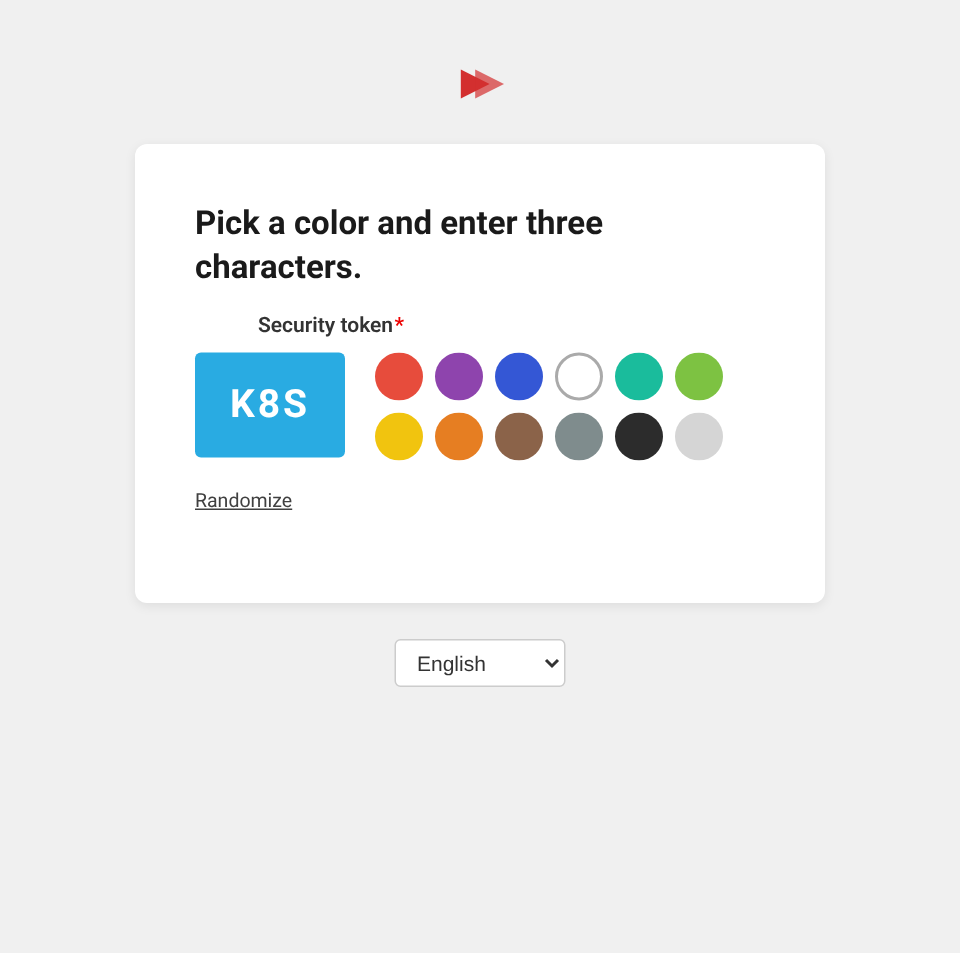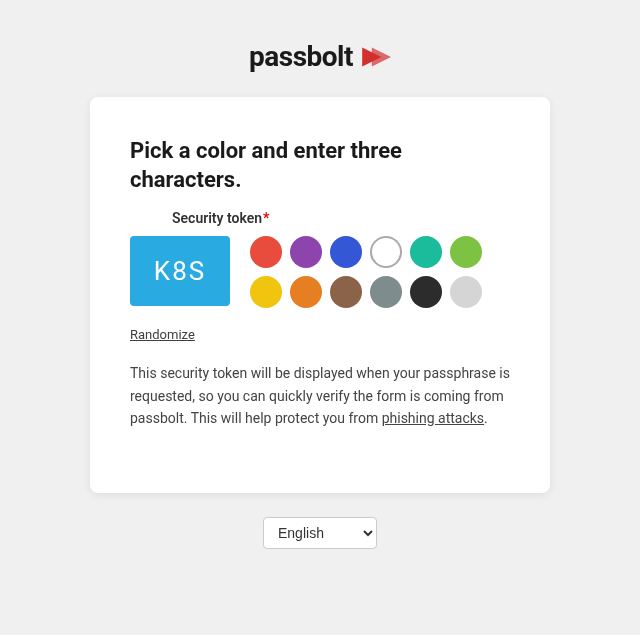--- a/index.html
+++ b/index.html
@@ -70,21 +70,21 @@
       display: flex;
       align-items: flex-start;
       gap: 20px;
       margin-bottom: 16px;
     }
 
     .token-box {
       background: #29ABE2;
       color: #ffffff;
       font-size: 26px;
-      font-weight: 400;
+      font-weight: 700;
       width: 100px;
       height: 70px;
       display: flex;
       align-items: center;
       justify-content: center;
       border-radius: 4px;
       letter-spacing: 2px;
       flex-shrink: 0;
     }
 
@@ -157,21 +157,20 @@
       background: #fff;
       color: #333;
       appearance: auto;
       cursor: pointer;
     }
   </style>
 </head>
 <body>
 
 <div class="logo-area">
-  <span class="logo-text">passbolt</span>
   <svg class="logo-icon" viewBox="0 0 40 40" xmlns="http://www.w3.org/2000/svg">
     <polygon points="4,8 28,20 4,32 4,8" fill="#D32F2F"></polygon>
     <polygon points="16,8 40,20 16,32 16,8" fill="#D32F2F" opacity="0.7"></polygon>
   </svg>
 </div>
 
 <div class="card">
 
   <h2 class="card-title">Pick a color and enter three characters.</h2>
 
@@ -196,24 +195,20 @@
         <div class="color-swatch" style="background-color: rgb(230, 126, 34);"></div>
         <div class="color-swatch" style="background-color: rgb(139, 99, 73);"></div>
         <div class="color-swatch" style="background-color: rgb(127, 140, 141);"></div>
         <div class="color-swatch" style="background-color: rgb(44, 44, 44);"></div>
         <div class="color-swatch" style="background-color: rgb(213, 213, 213);"></div>
       </div>
   </div>
 
   <a class="randomize-link">Randomize</a>
 
-  <p class="description-text">
-    <span>This security token will be displayed when your passphrase is requested, so you can quickly verify the form is coming from passbolt. This will help protect you from</span>
-    <a class="phishing-link">phishing attacks</a><span>.</span>
-  </p>
 
 
 </div>
 
 <div class="footer">
   <select class="language-select" id="lang-select">
   <option value="English">English</option><option value="Français">Français</option><option value="Deutsch">Deutsch</option><option value="Español">Español</option></select>
 </div>
 
 </body></html>

